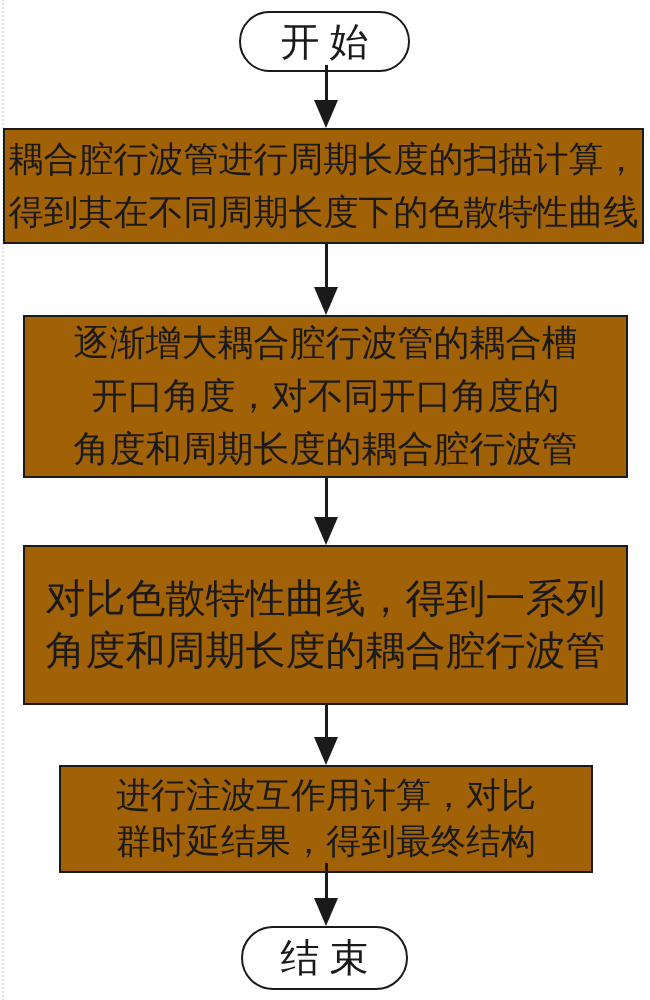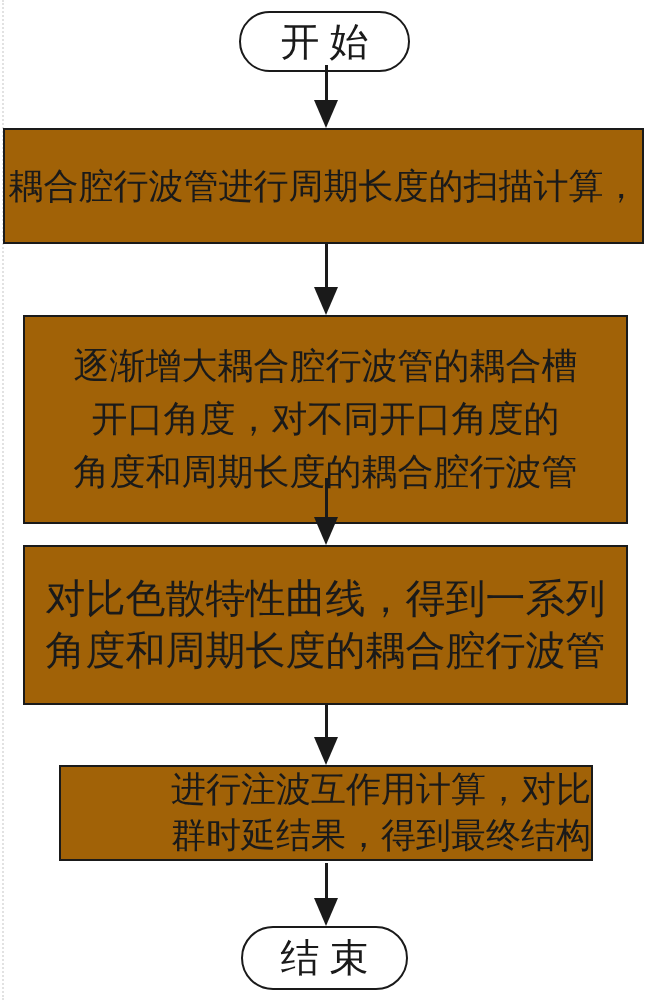--- a/index.html
+++ b/index.html
@@ -49,25 +49,25 @@
     background: #a16207;
     display: flex;
     flex-direction: column;
     align-items: center;
     justify-content: center;
     text-align: center;
   }
   .process .tline { white-space: nowrap; }
   .process-1 { left: 3px;  top: 128px; width: 641px; height: 116px; }
   .process-1 .tline { font-size: 35px; line-height: 53px; }
-  .process-2 { left: 23px; top: 315px; width: 605px; height: 209px; }
+  .process-2 { left: 23px; top: 315px; width: 605px; height: 163px; }
   .process-2 .tline { font-size: 36px; line-height: 53px; }
   .process-3 { left: 23px; top: 545px; width: 605px; height: 160px; }
   .process-3 .tline { font-size: 40px; line-height: 52px; }
-  .process-4 { left: 59px; top: 765px; width: 534px; height: 96px; align-items: flex-end; }
+  .process-4 { left: 59px; top: 765px; width: 534px; height: 108px; }
   .process-4 .tline { font-size: 35px; line-height: 46px; }
   .arrow {
     position: absolute;
     width: 26px;
     display: flex;
     flex-direction: column;
     align-items: center;
   }
   .arrow .shaft {
     width: 3px;
@@ -98,20 +98,21 @@
     <span>开始</span>
   </div>
 
   <div class="arrow arrow-1">
     <div class="shaft"></div>
     <div class="head"></div>
   </div>
 
   <div class="process process-1">
     <div class="tline">耦合腔行波管进行周期长度的扫描计算，</div>
+    <div class="tline">得到其在不同周期长度下的色散特性曲线</div>
   </div>
 
   <div class="arrow arrow-2">
     <div class="shaft"></div>
     <div class="head"></div>
   </div>
 
   <div class="process process-2">
     <div class="tline">逐渐增大耦合腔行波管的耦合槽</div>
     <div class="tline">开口角度，对不同开口角度的</div>

